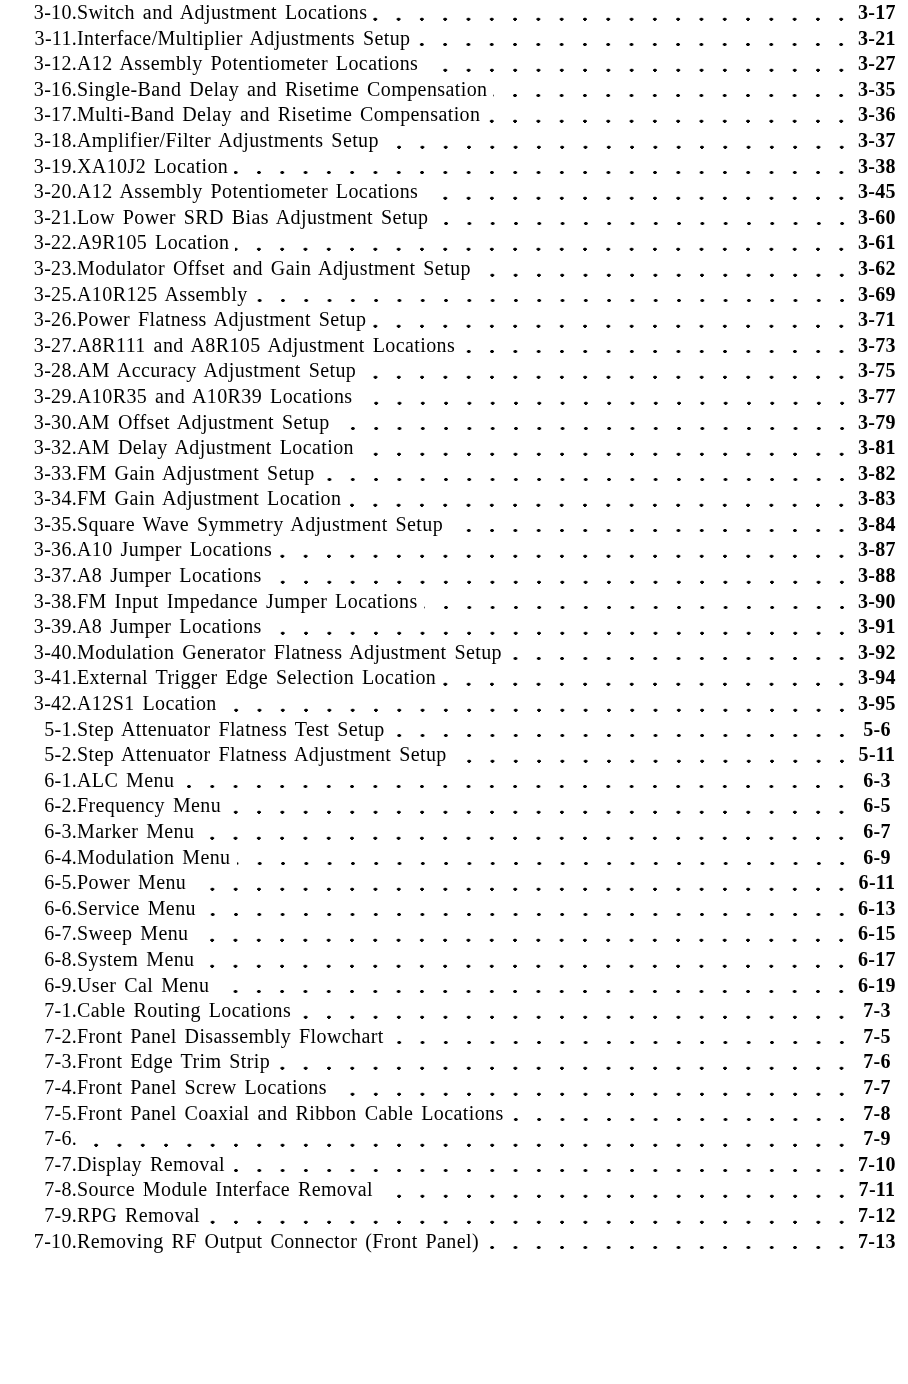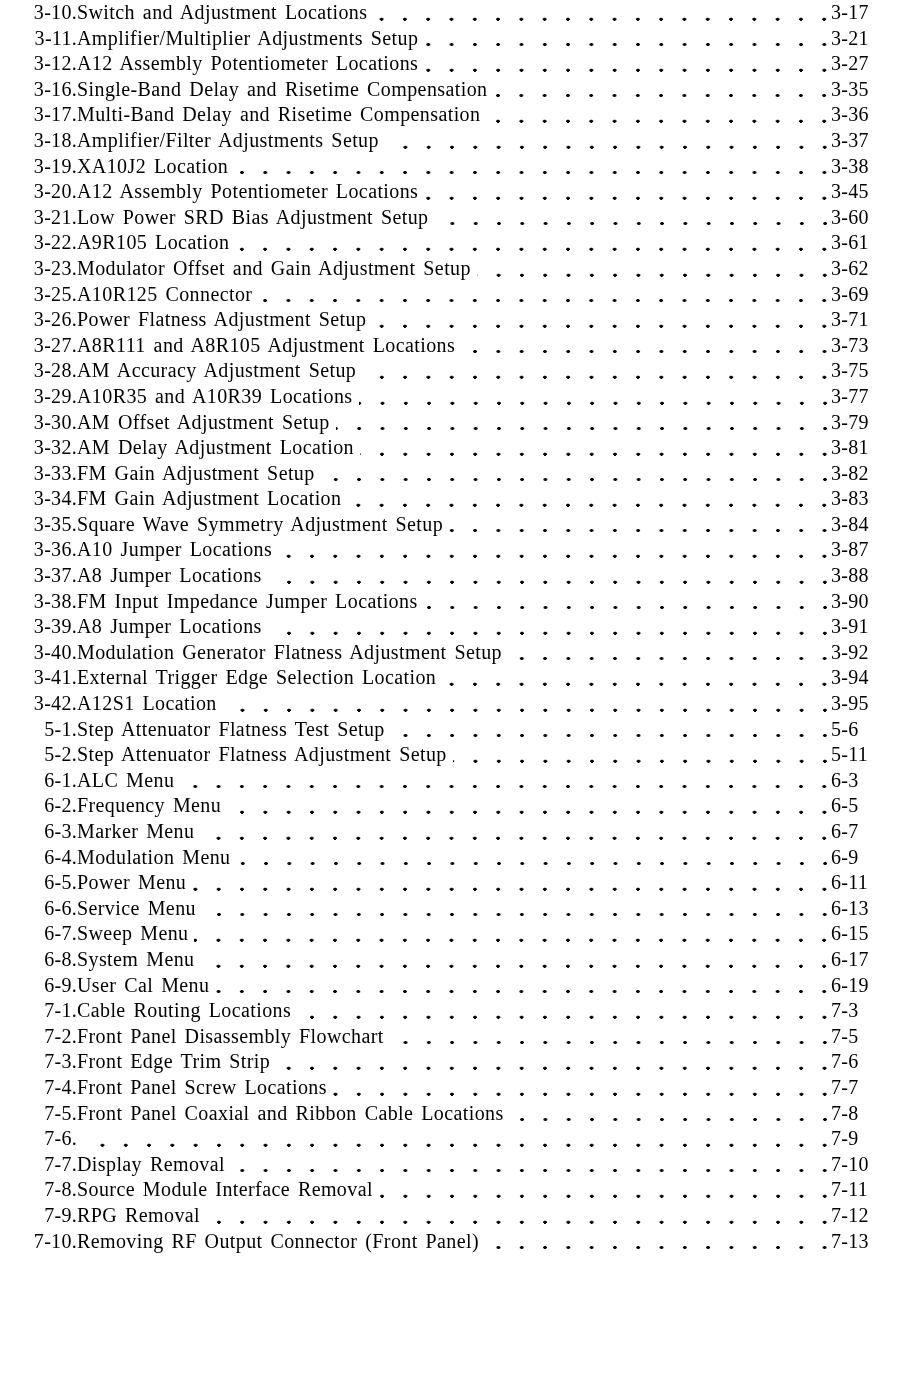--- a/index.html
+++ b/index.html
@@ -45,23 +45,24 @@
     min-width: 0;
     margin-left: 6px;
     background-image: radial-gradient(circle at 50% 74%, #000000 1.5px, rgba(0,0,0,0) 1.9px);
     background-size: 23.3px 100%;
     background-repeat: repeat-x;
     background-position: right 18px top 0;
   }
   .pg {
     flex: 0 0 58px;
     width: 58px;
-    text-align: left;
-    padding-right: 19px;
+    text-align: center;
+    padding-right: 2px;
     letter-spacing: 0.3px;
+    font-weight: bold;
   }
   .footer {
     position: absolute;
     left: 2px;
     right: 3px;
     top: 1338px;
     font-family: "Liberation Sans", sans-serif;
     font-weight: bold;
     font-size: 16.5px;
     line-height: 23px;
@@ -84,21 +85,21 @@
 
   <div class="toc" id="toc-list">
       <div class="row">
         <span class="fig">3-10.</span>
         <span class="title">Switch and Adjustment Locations</span>
         <span class="leader"></span>
         <span class="pg">3-17</span>
       </div>
       <div class="row">
         <span class="fig">3-11.</span>
-        <span class="title">Amplifier/Multiplier Adjustments Setup</span>
+        <span class="title">Interface/Multiplier Adjustments Setup</span>
         <span class="leader"></span>
         <span class="pg">3-21</span>
       </div>
       <div class="row">
         <span class="fig">3-12.</span>
         <span class="title">A12 Assembly Potentiometer Locations</span>
         <span class="leader"></span>
         <span class="pg">3-27</span>
       </div>
       <div class="row">
@@ -144,21 +145,21 @@
         <span class="pg">3-61</span>
       </div>
       <div class="row">
         <span class="fig">3-23.</span>
         <span class="title">Modulator Offset and Gain Adjustment Setup</span>
         <span class="leader"></span>
         <span class="pg">3-62</span>
       </div>
       <div class="row">
         <span class="fig">3-25.</span>
-        <span class="title">A10R125 Connector</span>
+        <span class="title">A10R125 Assembly</span>
         <span class="leader"></span>
         <span class="pg">3-69</span>
       </div>
       <div class="row">
         <span class="fig">3-26.</span>
         <span class="title">Power Flatness Adjustment Setup</span>
         <span class="leader"></span>
         <span class="pg">3-71</span>
       </div>
       <div class="row">

